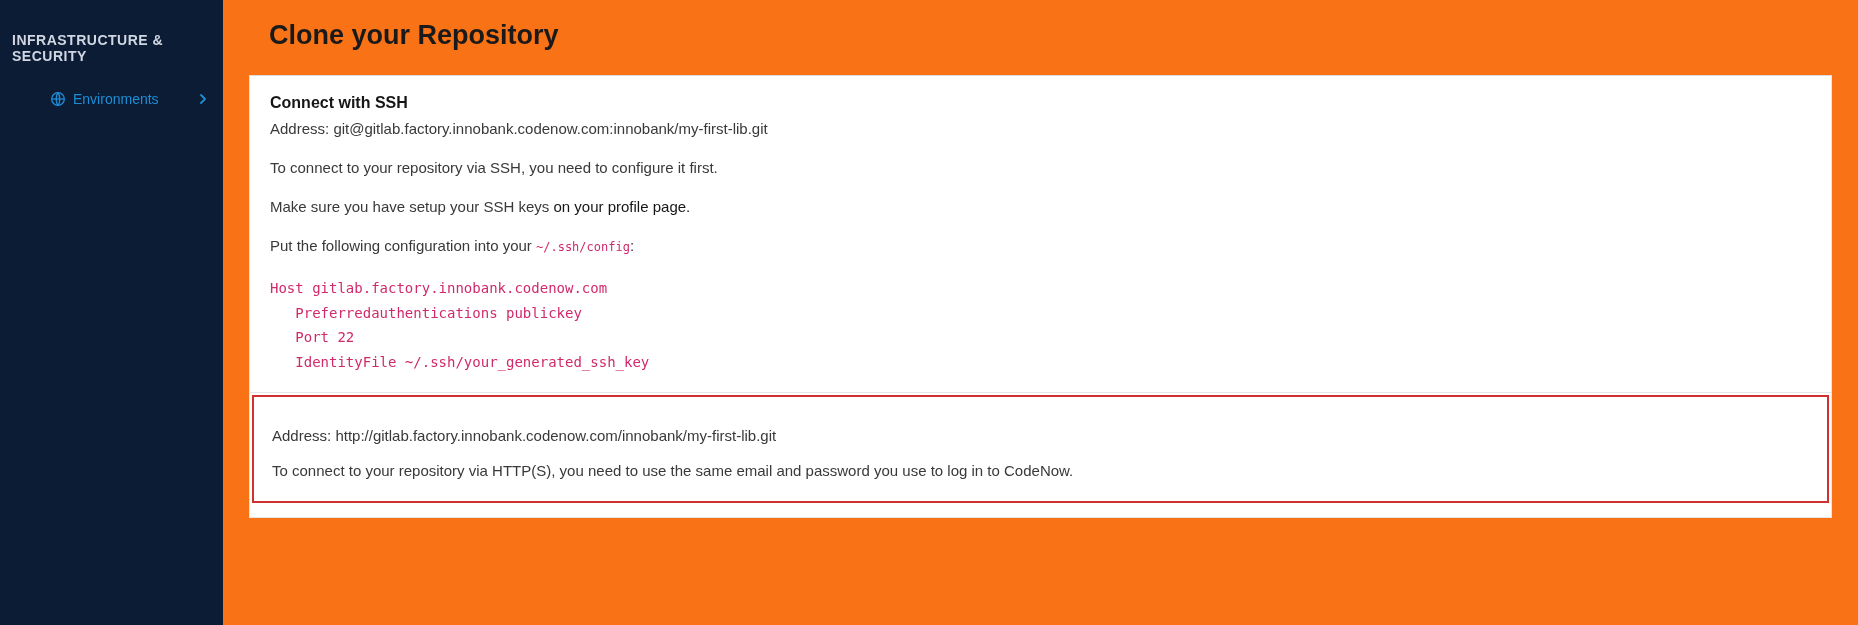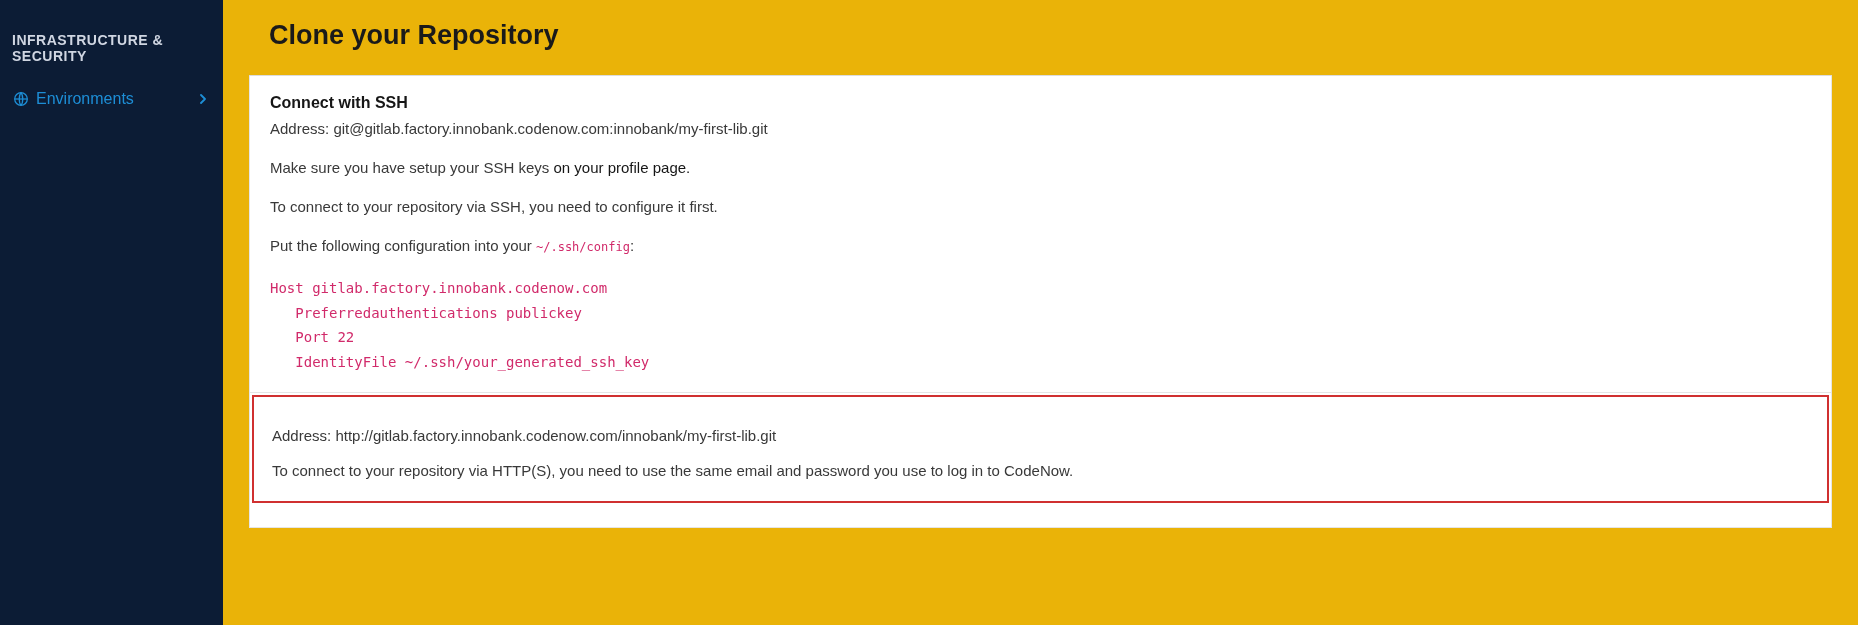--- a/index.html
+++ b/index.html
@@ -19,25 +19,26 @@
     font-size: 14px;
     letter-spacing: 0.5px;
     font-weight: 600;
     color: #d0d6e2;
     padding: 8px 12px 14px 12px;
   }
   .sidebar-item {
     display: flex;
     align-items: center;
     padding: 8px 12px 8px 12px;
-    font-size: 16px;
+    font-size: 14px;
     color: #1d8ed6;
     cursor: pointer;
     position: relative;
     height: 42px;
+    margin-left: 37px;
   }
   .sidebar-item.collab { color: #c9d1e0; }
   .sidebar-icon {
     width: 18px;
     height: 18px;
     display: inline-flex;
     align-items: center;
     justify-content: center;
     margin-right: 6px;
     flex: 0 0 18px;
@@ -50,37 +51,37 @@
     display: inline-flex;
     align-items: center;
     justify-content: center;
     color: #1d8ed6;
   }
   .chevron svg { display: block; }
 
   
   .main {
     flex: 1;
-    background: #eab308;
+    background: #f97316;
     padding: 0 26px 0 26px;
     overflow: hidden;
     position: relative;
   }
   .page-title {
     font-size: 27px;
     font-weight: 600;
     color: #1a1a1a;
     padding: 20px 20px 24px 20px;
     border-bottom: 1px solid #dcdcdc;
   }
   .card {
     background: #ffffff;
     border: 1px solid #e5e5e5;
     border-top: none;
-    padding-bottom: 24px;
+    padding-bottom: 14px;
   }
   .section {
     padding: 16px 20px 0 20px;
     color: #393939;
     font-size: 15px;
     line-height: 1.4;
   }
   .section-heading {
     font-weight: 700;
     font-size: 16px;
@@ -154,25 +155,25 @@
 
   <div class="card">
 
     <div class="section">
       <div class="section-heading">Connect with SSH</div>
 
       <div class="para first">
         <span>Address: </span><span>git@gitlab.factory.innobank.codenow.com:innobank/my-first-lib.git</span>
       </div>
 
+      <div class="para">To connect to your repository via SSH, you need to configure it first.</div>
+
       <div class="para">
         <span>Make sure you have setup your SSH keys </span><a class="inline-link">on your profile page.</a>
       </div>
-
-      <div class="para">To connect to your repository via SSH, you need to configure it first.</div>
 
       <div class="para">
         <span>Put the following configuration into your </span><span class="code-inline">~/.ssh/config</span><span>:</span>
       </div>
 
       <div class="code-block">Host gitlab.factory.innobank.codenow.com
    Preferredauthentications publickey
    Port 22
    IdentityFile ~/.ssh/your_generated_ssh_key</div>
     </div>

